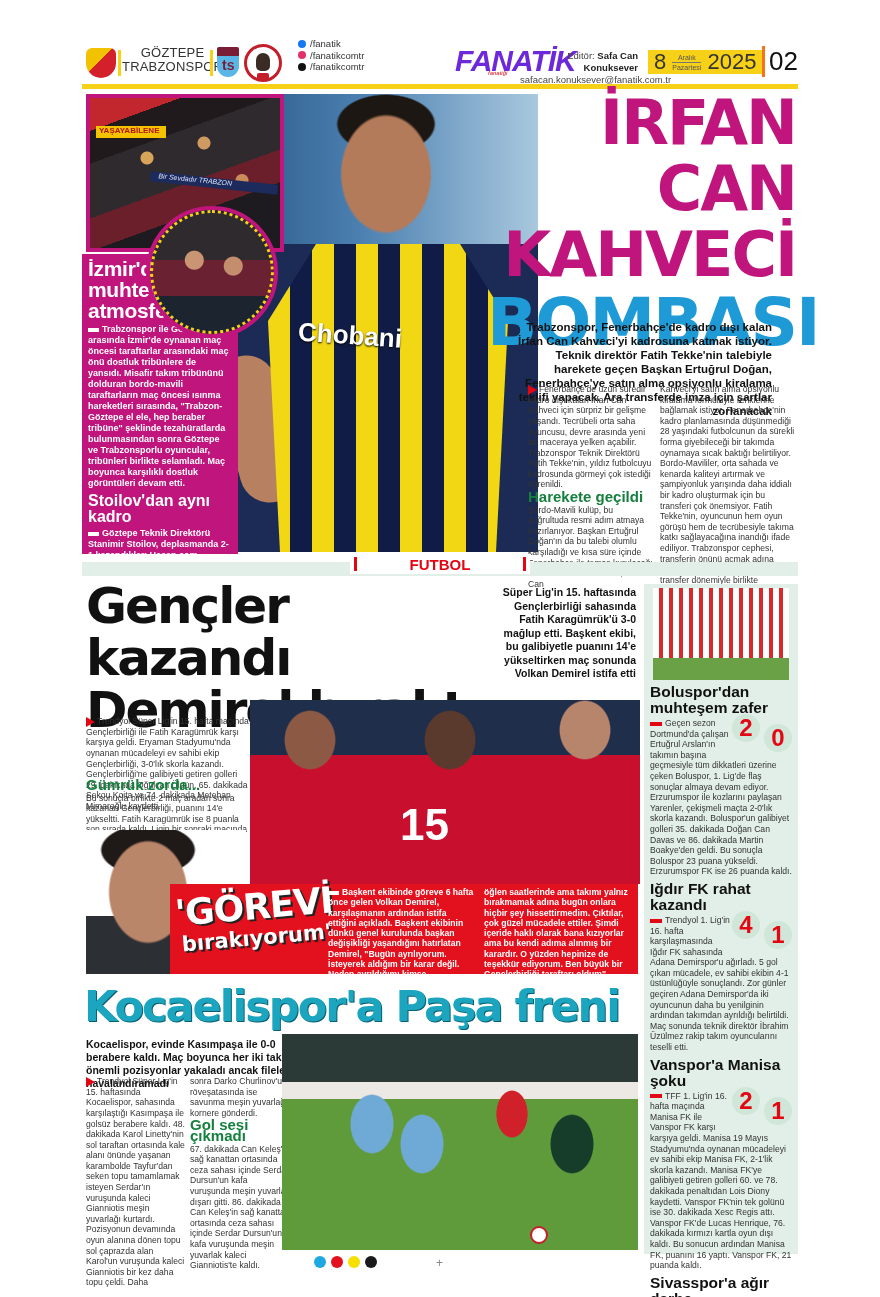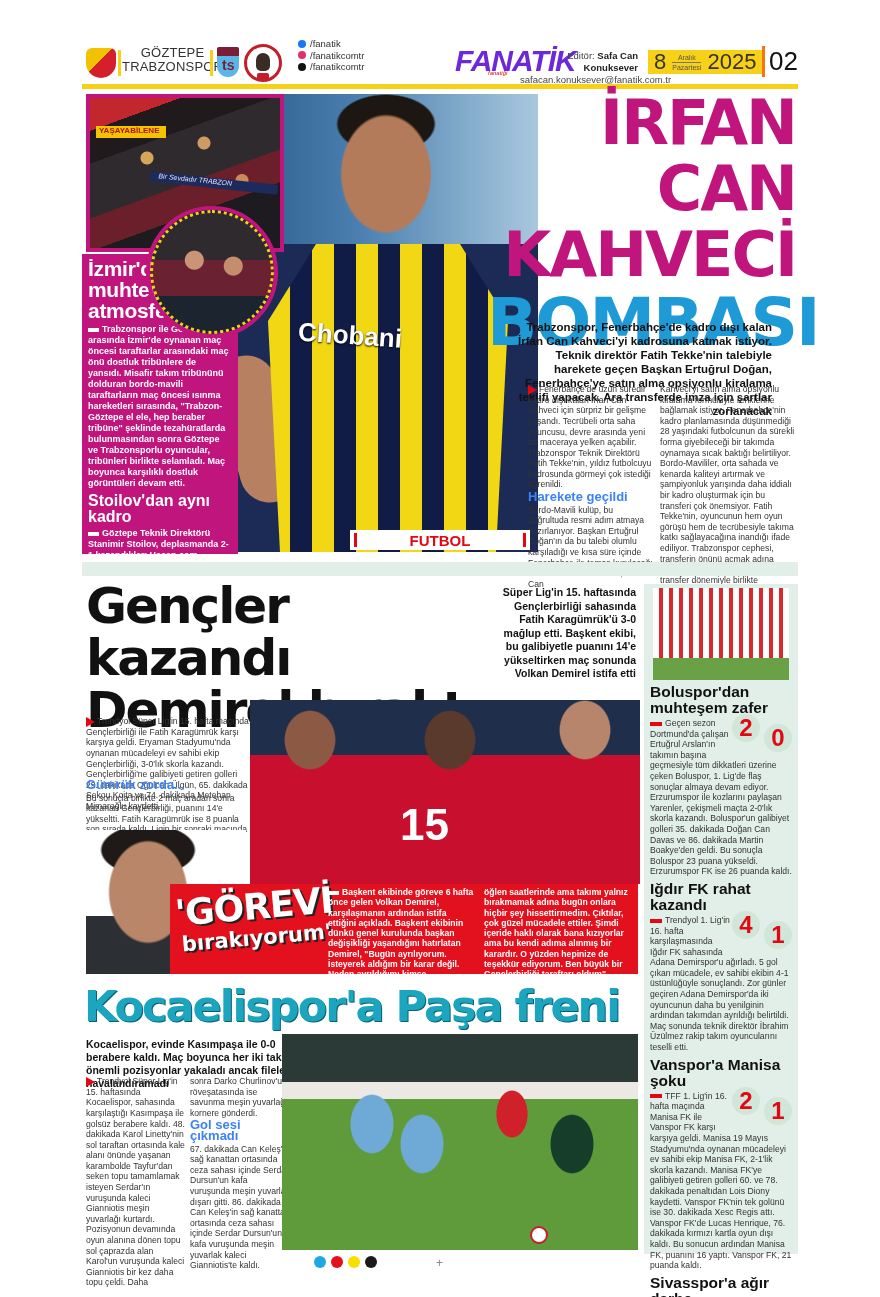--- a/index.html
+++ b/index.html
@@ -65,26 +65,26 @@
   .jersey-logo { position:absolute; left:60px; top:228px; width:160px; font-size: 26px; font-weight:bold; color:#fff; transform: rotate(4deg); text-shadow: 0 1px 2px #000; }
   .arm { position:absolute; left:-10px; top:260px; width:60px; height:150px; background:#b78060; border-radius: 30px; transform: rotate(-15deg); }
 
   .headline-main { left: 470px; top: 90px; width: 326px; text-align: right; font-family: "DejaVu Sans", sans-serif; font-weight: bold; letter-spacing: -2px; }
   .hl-line { font-size: 62px; line-height: 66px; color: #c0157d; }
   .hl-blue { font-size: 66px; line-height: 70px; color: #1e9bd7; margin-left: 17px; }
   .lead-top { left: 506px; top: 320px; width: 266px; text-align: right; font-size: 11.5px; line-height: 14px; font-weight: bold; color: #111; }
   .col-text { font-size: 8.6px; line-height: 10.6px; color: #333; }
   .story-col1 { left: 528px; top: 384px; width: 126px; }
   .story-col2 { left: 660px; top: 384px; width: 136px; }
-  .sub-h { font-size: 13px; font-weight: bold; color: #3b82f6; margin: 2px 0; }
+  .sub-h { font-size: 15px; font-weight: bold; color: #15803d; margin: 2px 0; }
   .red-arrow { display:inline-block; width:0; height:0; border-left: 9px solid #e30613; border-top: 5px solid transparent; border-bottom: 5px solid transparent; margin-right: 2px; vertical-align: middle; }
 
   
   .sec-bar { left: 82px; top: 562px; width: 716px; height: 14px; background: #e2efe8; }
-  .sec-label-wrap { left: 350px; top: 530px; width: 180px; height: 20px; background:#fff; display:flex; align-items:center; justify-content: space-between; padding: 0 4px; text-align: center; }
+  .sec-label-wrap { left: 350px; top: 554px; width: 180px; height: 20px; background:#fff; display:flex; align-items:center; justify-content: space-between; padding: 0 4px; text-align: center; }
   .sec-tick { width: 3px; height: 14px; background: #e30613; }
   .sec-label { font-size: 15px; font-weight: bold; color: #e30613; }
 
   
   .big-head { left: 86px; top: 580px; width: 420px; font-family: "DejaVu Sans", sans-serif; font-weight: bold; font-size: 50px; line-height: 52px; color: #111; letter-spacing: -2px; }
   .gen-lead { left: 500px; top: 586px; width: 136px; text-align: right; font-size: 10.5px; line-height: 13.5px; font-weight: bold; color: #111; }
   .gen-photo { left: 250px; top: 700px; width: 390px; height: 184px;
     background:
       radial-gradient(ellipse 26px 30px at 60px 40px, #8c5a44 0 95%, transparent 100%),
       radial-gradient(ellipse 26px 30px at 200px 40px, #5a3a2c 0 95%, transparent 100%),

